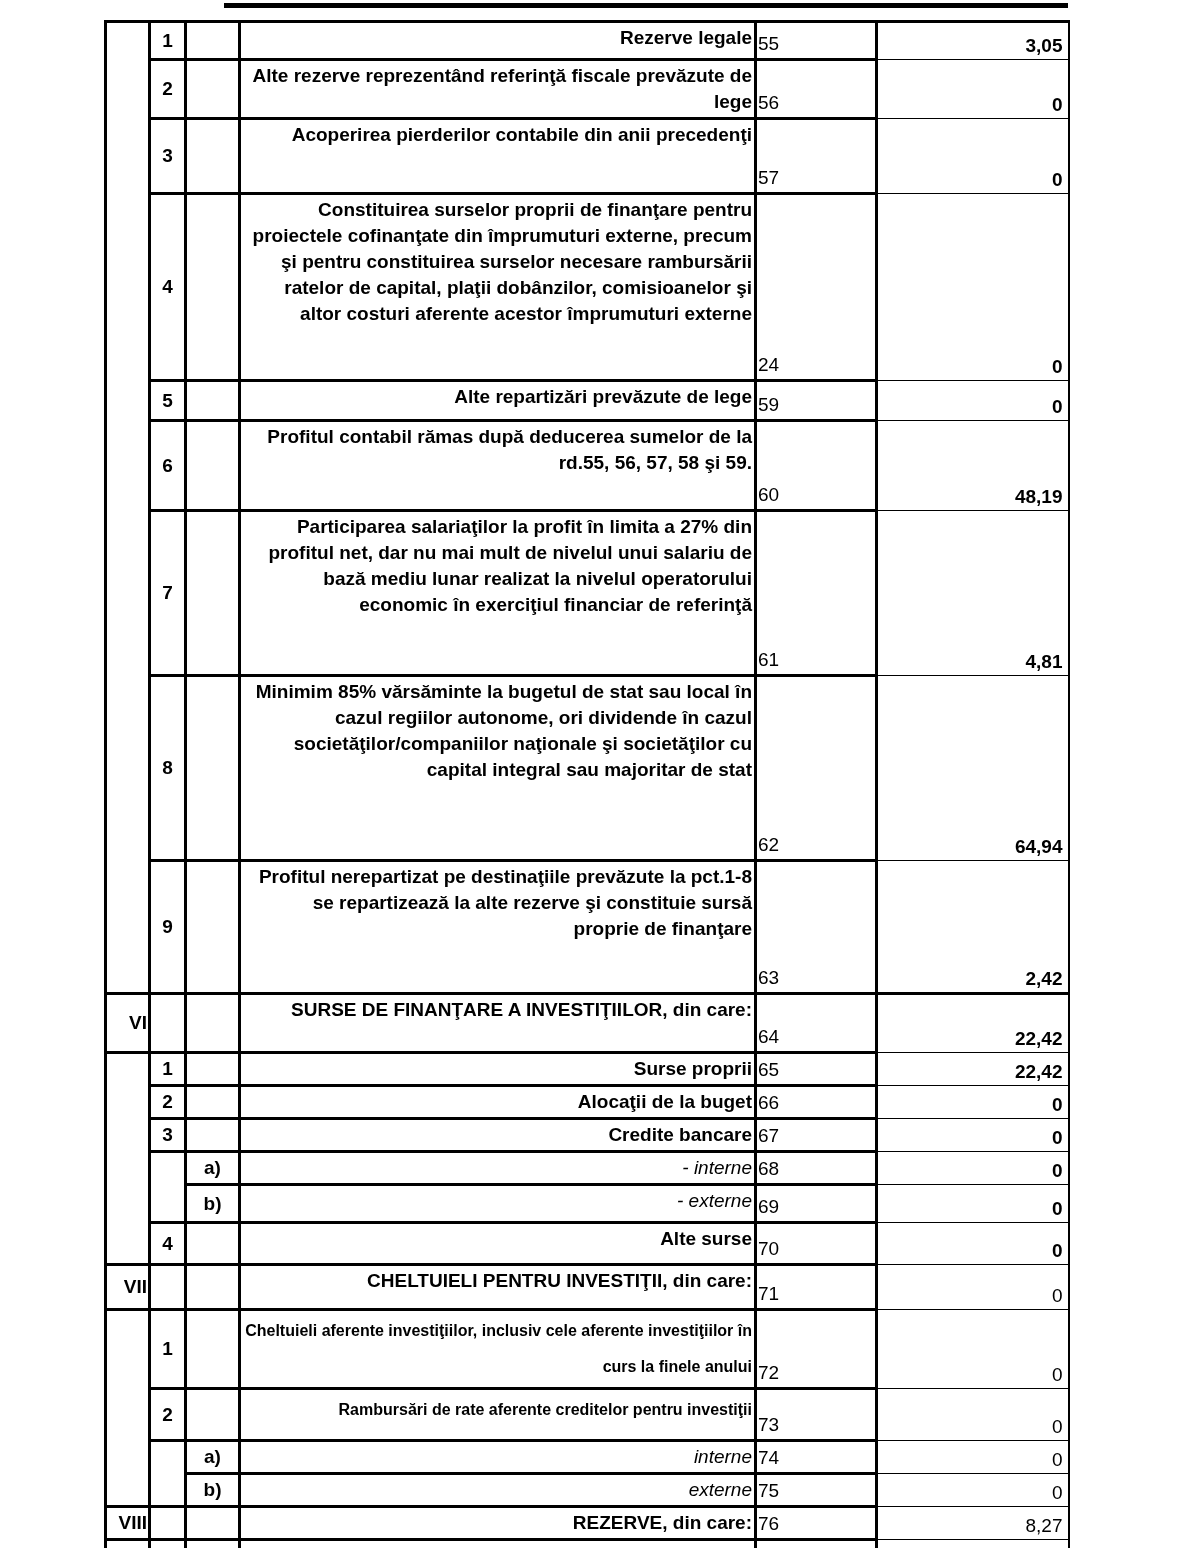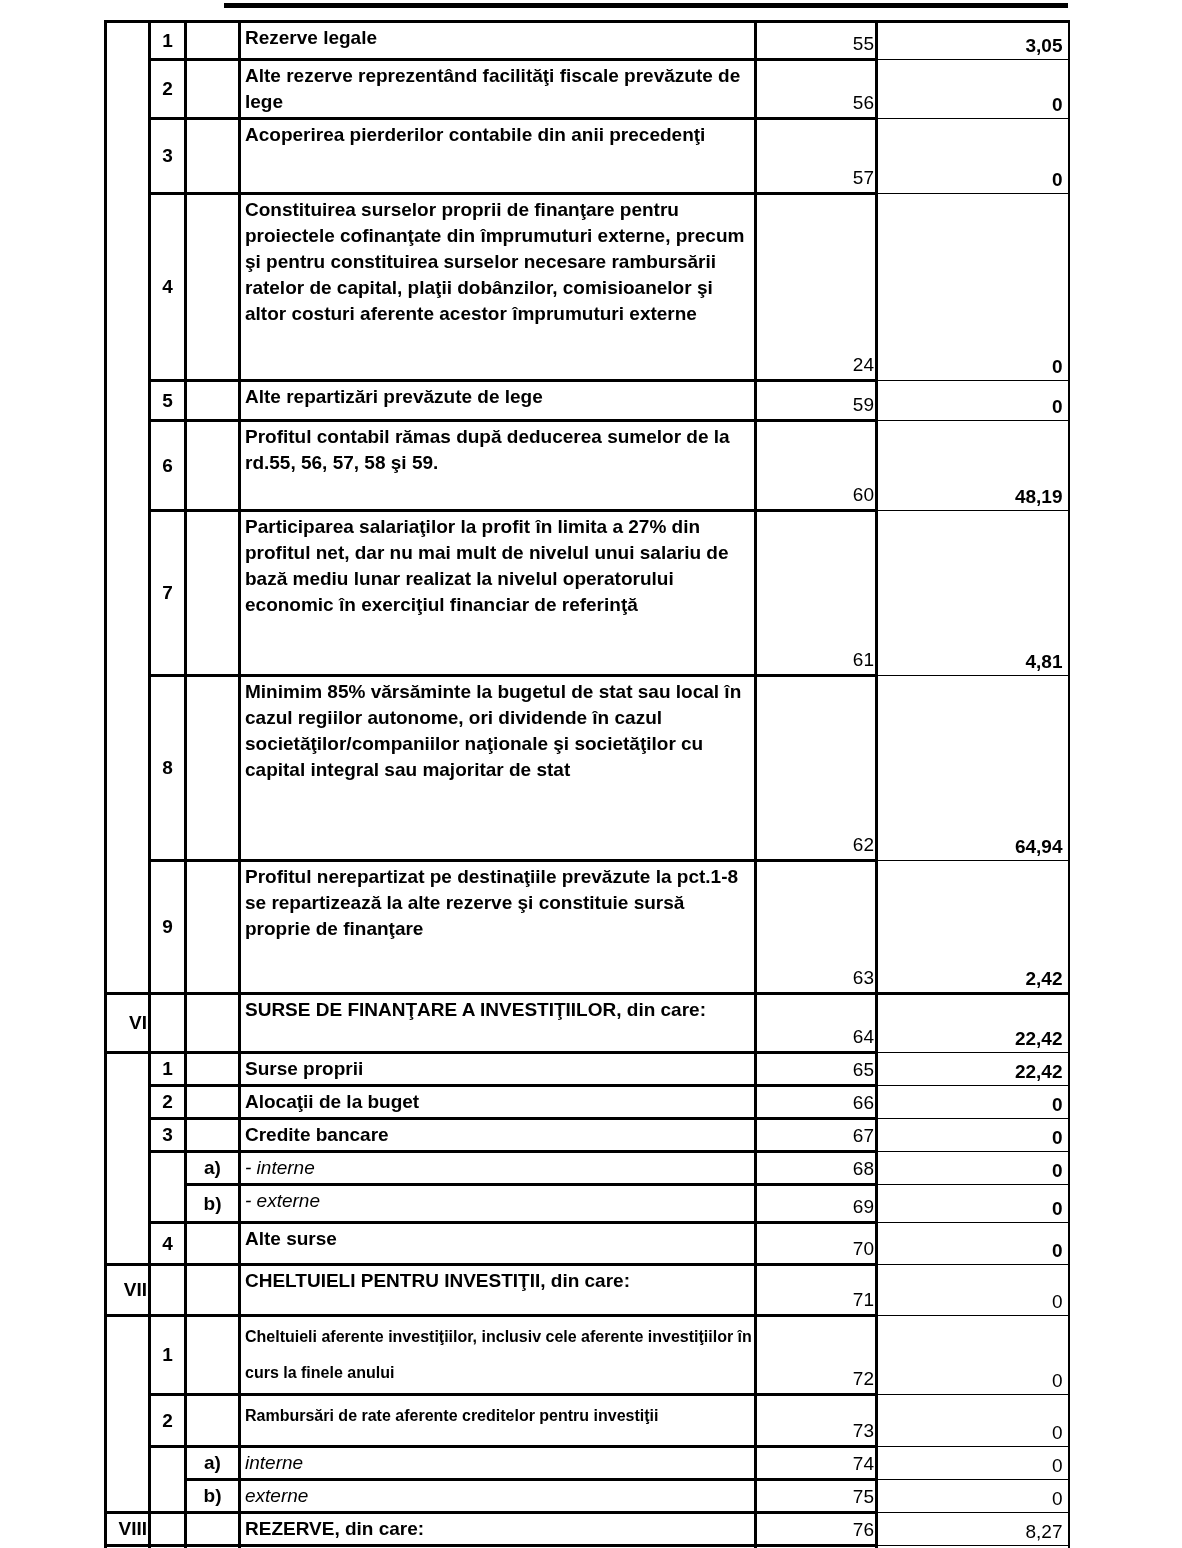--- a/index.html
+++ b/index.html
@@ -5,25 +5,25 @@
   html,body{margin:0;padding:0;background:#ffffff;}
   .page{position:relative;width:1182px;height:1548px;background:#ffffff;overflow:hidden;
         font-family:"Liberation Sans","DejaVu Sans",sans-serif;color:#000;}
   .prev-line{position:absolute;left:224px;top:3px;width:844px;height:5px;background:#000;}
   table.budget{position:absolute;left:104px;top:20px;width:963px;
                border-collapse:collapse;table-layout:fixed;}
   td{border:3px solid #000;overflow:hidden;}
   td.sec{ text-align:right;vertical-align:middle;font-weight:bold;font-size:19px;}
   td.item{text-align:center;vertical-align:middle;font-weight:bold;font-size:19px;}
   td.sub{ text-align:center;vertical-align:middle;font-weight:bold;font-size:19px;}
-  td.desc{text-align:left;vertical-align:top;font-weight:bold;font-size:19px;
+  td.desc{text-align:right;vertical-align:top;font-weight:bold;font-size:19px;
           line-height:26px;padding:2px 2px 2px 4px;}
   td.desc.reg{font-weight:normal;font-style:italic;}
   td.desc.small{font-size:16px;line-height:36px;}
-  td.rno{text-align:right;vertical-align:bottom;font-weight:normal;font-size:19px;
+  td.rno{text-align:left;vertical-align:bottom;font-weight:normal;font-size:19px;
          padding-bottom:3px;}
   td.val{text-align:right;vertical-align:bottom;font-weight:bold;font-size:19px;
          padding:0 5px 2px 0;border-width:1px 2px 1px 3px;margin-left:8px;}
   td.val.reg{font-weight:normal;}
   td.val.tt{border-top-width:3px;}
   tr.last td{border-bottom-width:3px;}
 </style>
 </head>
 <body>
 
@@ -44,21 +44,21 @@
         <td class="sec" rowspan="9"></td>
         <td class="item">1</td>
         <td class="sub"></td>
         <td class="desc">Rezerve legale</td>
         <td class="rno">55</td>
         <td class="val tt">3,05</td>
       </tr>
       <tr style="height:58px">
         <td class="item">2</td>
         <td class="sub"></td>
-        <td class="desc">Alte rezerve reprezentând facilităţi fiscale prevăzute de lege</td>
+        <td class="desc">Alte rezerve reprezentând referinţă fiscale prevăzute de lege</td>
         <td class="rno">56</td>
         <td class="val">0</td>
       </tr>
       <tr style="height:75px">
         <td class="item">3</td>
         <td class="sub"></td>
         <td class="desc">Acoperirea pierderilor contabile din anii precedenţi</td>
         <td class="rno">57</td>
         <td class="val">0</td>
       </tr>
@@ -147,21 +147,21 @@
         <td class="rno">69</td>
         <td class="val">0</td>
       </tr>
       <tr style="height:42px">
         <td class="item">4</td>
         <td class="sub"></td>
         <td class="desc">Alte surse</td>
         <td class="rno">70</td>
         <td class="val">0</td>
       </tr>
-      <tr style="height:51px">
+      <tr style="height:45px">
         <td class="sec">VII</td>
         <td class="item"></td>
         <td class="sub"></td>
         <td class="desc">CHELTUIELI  PENTRU INVESTIŢII, din care:</td>
         <td class="rno">71</td>
         <td class="val reg">0</td>
       </tr>
       <tr style="height:61px">
         <td class="sec" rowspan="4"></td>
         <td class="item">1</td>

